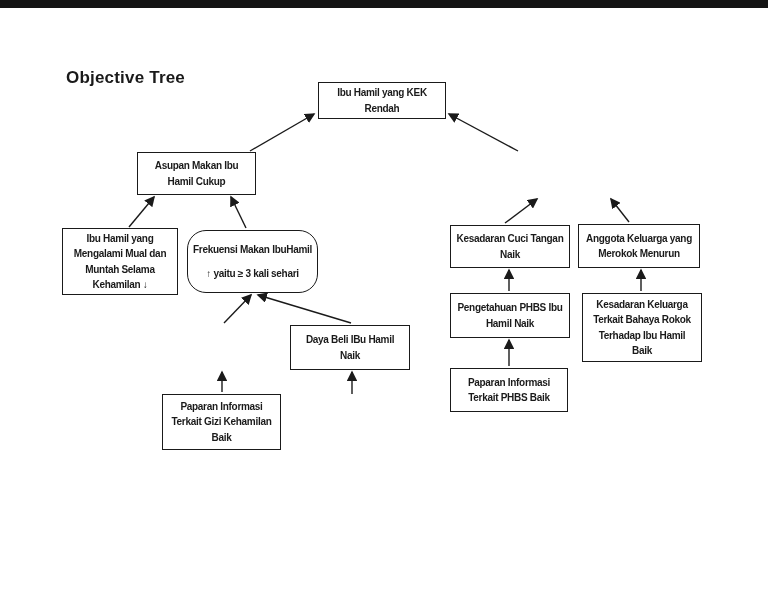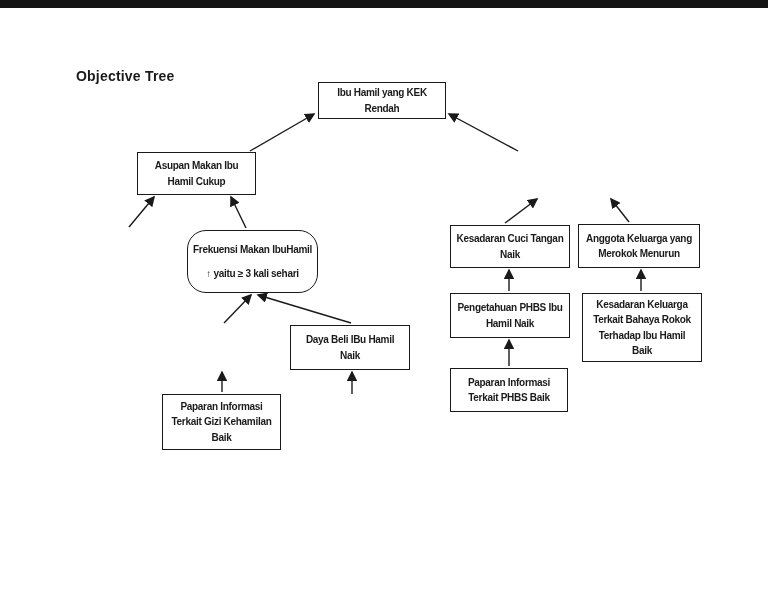--- a/index.html
+++ b/index.html
@@ -9,22 +9,22 @@
     background:#ffffff;
     font-family:"Liberation Sans", sans-serif;
     color:#1a1a1a;
     overflow:hidden;
   }
   .top-edge{
     position:absolute;left:0;top:0;width:768px;height:8px;
     background:#141414;
   }
   .diagram-title{
-    position:absolute;left:76px;top:68px;
-    font-size:14px;font-weight:bold;letter-spacing:0.2px;
+    position:absolute;left:66px;top:68px;
+    font-size:17px;font-weight:bold;letter-spacing:0.2px;
     color:#1a1a1a;
   }
   .node{
     position:absolute;
     border:1.6px solid #1a1a1a;
     background:#ffffff;
     display:flex;align-items:center;justify-content:center;
     text-align:center;
     font-size:10px;font-weight:bold;letter-spacing:-0.3px;
     line-height:15.5px;
@@ -66,20 +66,24 @@
     <line class="edge" x1="509" y1="366" x2="509" y2="340" marker-end="url(#arr)"></line>
   </svg>
 
   <div class="node" style="left:318px;top:82px;width:128px;height:37px;">Ibu Hamil yang KEK
 Rendah</div>
 
   <div class="node" style="left:137px;top:152px;width:119px;height:43px;">Asupan Makan Ibu
 Hamil Cukup</div>
 
 
+  <div class="node" style="left:62px;top:228px;width:116px;height:67px;">Ibu Hamil yang
+Mengalami Mual dan
+Muntah Selama
+Kehamilan ↓</div>
 
   <div class="node gap" style="left:187px;top:230px;width:131px;height:63px;">Frekuensi Makan IbuHamil
 ↑ yaitu ≥ 3 kali sehari</div>
 
   <div class="node" style="left:450px;top:225px;width:120px;height:43px;">Kesadaran Cuci Tangan
 Naik</div>
 
   <div class="node" style="left:578px;top:224px;width:122px;height:44px;">Anggota Keluarga yang
 Merokok Menurun</div>
 

